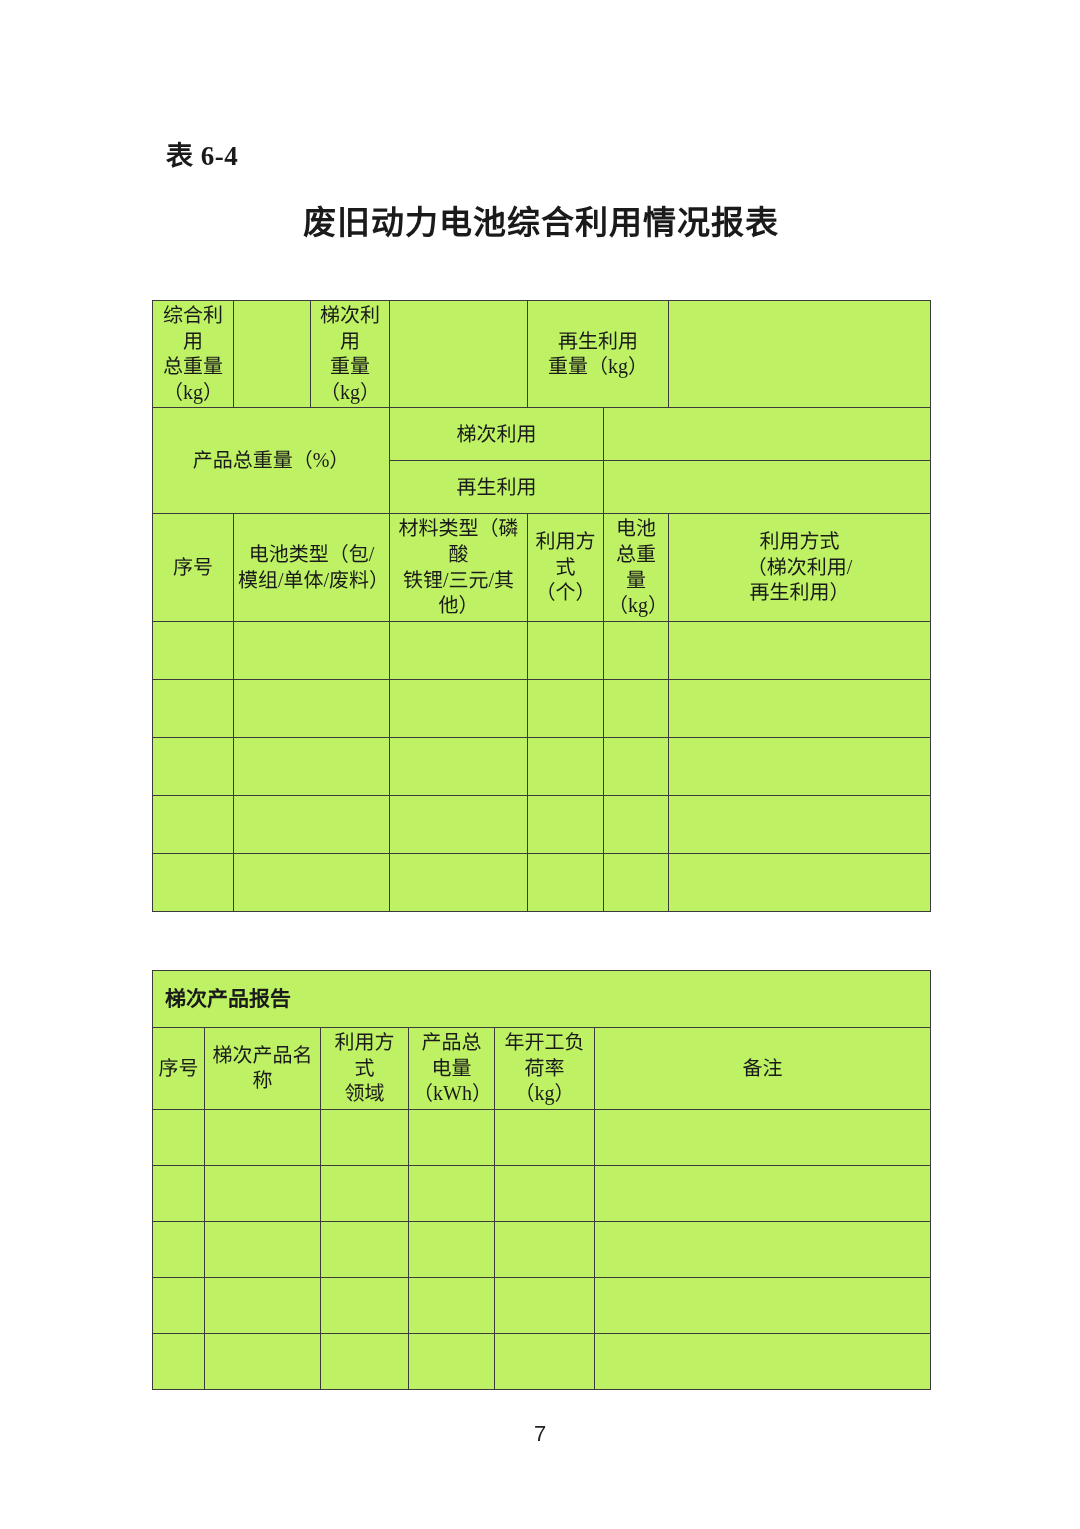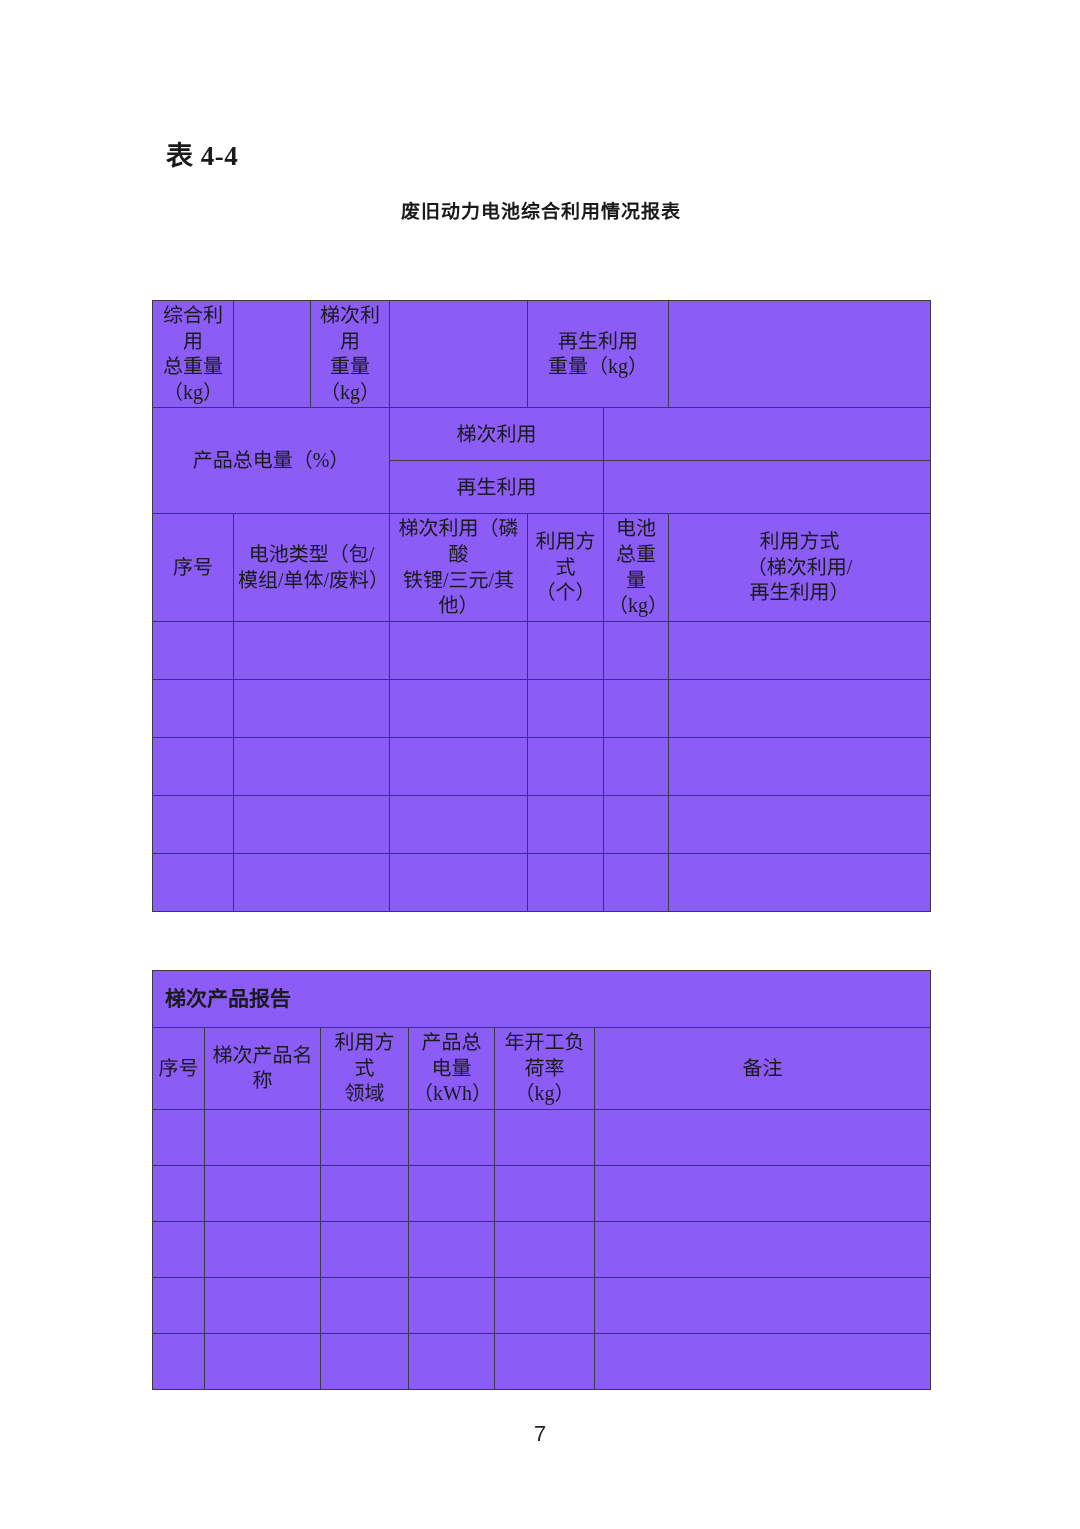--- a/index.html
+++ b/index.html
@@ -34,21 +34,21 @@
     letter-spacing: 0.5px;
     white-space: nowrap;
   }
 
   .doc-title {
     position: absolute;
     left: 152px;
     top: 196px;
     width: 778px;
     text-align: center;
-    font-size: 19px;
+    font-size: 33px;
     font-weight: bold;
     letter-spacing: 1px;
     white-space: nowrap;
   }
 
   .section-label {
     position: absolute;
     left: 166px;
     font-size: 21px;
     font-weight: bold;
@@ -58,21 +58,21 @@
   .section-label.s1 { top: 266px; }
   .section-label.s2 { top: 938px; }
 
   
   .grid {
     position: absolute;
     left: 152px;
     width: 778px;
     border-collapse: collapse;
     table-layout: fixed;
-    background: #8b5cf6;
+    background: #bef264;
   }
   .grid td, .grid th {
     border: 1.3px solid #3b3b3b;
     padding: 0;
     text-align: center;
     vertical-align: middle;
     font-weight: normal;
     font-size: 20px;
     line-height: 1.28;
     color: #1a1a1a;
@@ -113,21 +113,21 @@
     font-size: 22px;
     font-family: "Liberation Sans", sans-serif;
     color: #222;
   }
 </style>
 </head>
 <body>
 
 <div class="page">
 
-  <div class="table-no">表 4-4</div>
+  <div class="table-no">表 6-4</div>
 
   <div class="doc-title">废旧动力电池综合利用情况报表</div>
 
 
   <table class="grid" id="overview-table">
     <colgroup>
       <col style="width:81px">
       <col style="width:77px">
       <col style="width:79px">
       <col style="width:138px">
@@ -156,21 +156,21 @@
           <span class="cell-txt">再生利用
 重量（kg）</span>
         </td>
         <td>
           <span class="cell-txt"></span>
         </td>
       </tr>
 
       <tr class="r-load">
         <td colspan="3" rowspan="2" class="load-label">
-          <span class="cell-txt">产品总电量（%）</span>
+          <span class="cell-txt">产品总重量（%）</span>
         </td>
         <td colspan="2">
           <span class="cell-txt">梯次利用</span>
         </td>
         <td colspan="2">
           <span class="cell-txt"></span>
         </td>
       </tr>
       <tr class="r-load">
         <td colspan="2">
@@ -183,21 +183,21 @@
 
       <tr class="r-colhead">
         <td>
           <span class="cell-txt">序号</span>
         </td>
         <td colspan="2">
           <span class="cell-txt">电池类型（包/
 模组/单体/废料）</span>
         </td>
         <td>
-          <span class="cell-txt">梯次利用（磷酸
+          <span class="cell-txt">材料类型（磷酸
 铁锂/三元/其他）</span>
         </td>
         <td>
           <span class="cell-txt">利用方式
 （个）</span>
         </td>
         <td>
           <span class="cell-txt">电池
 总重量
 （kg）</span>

